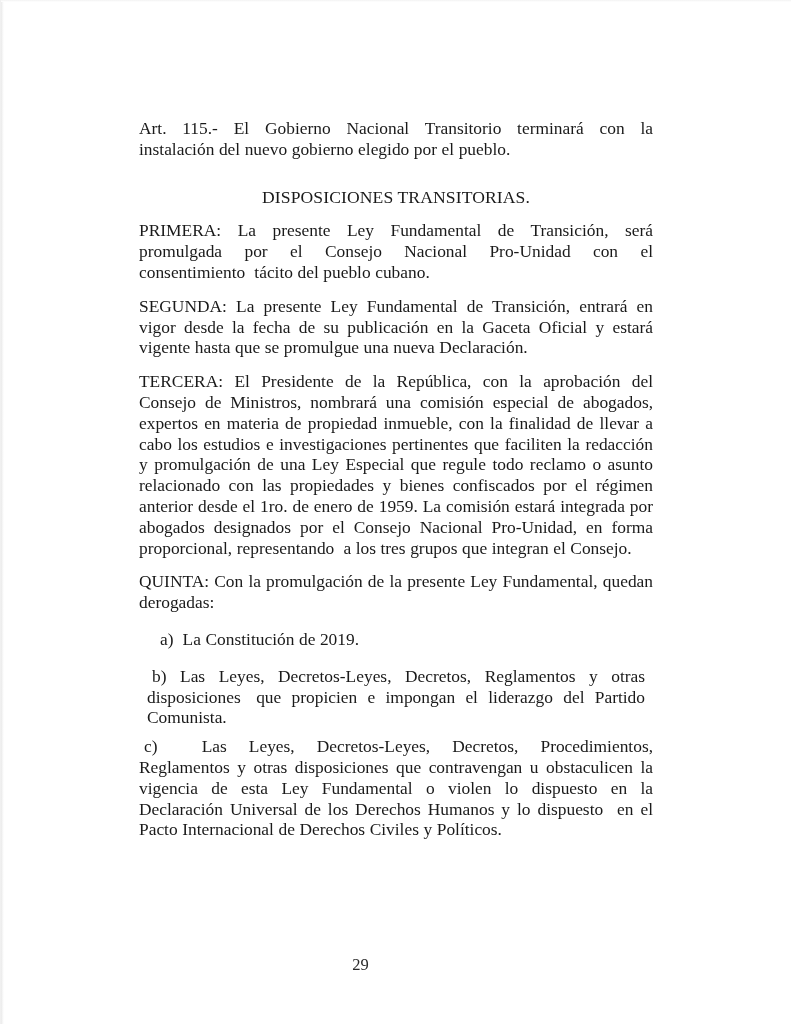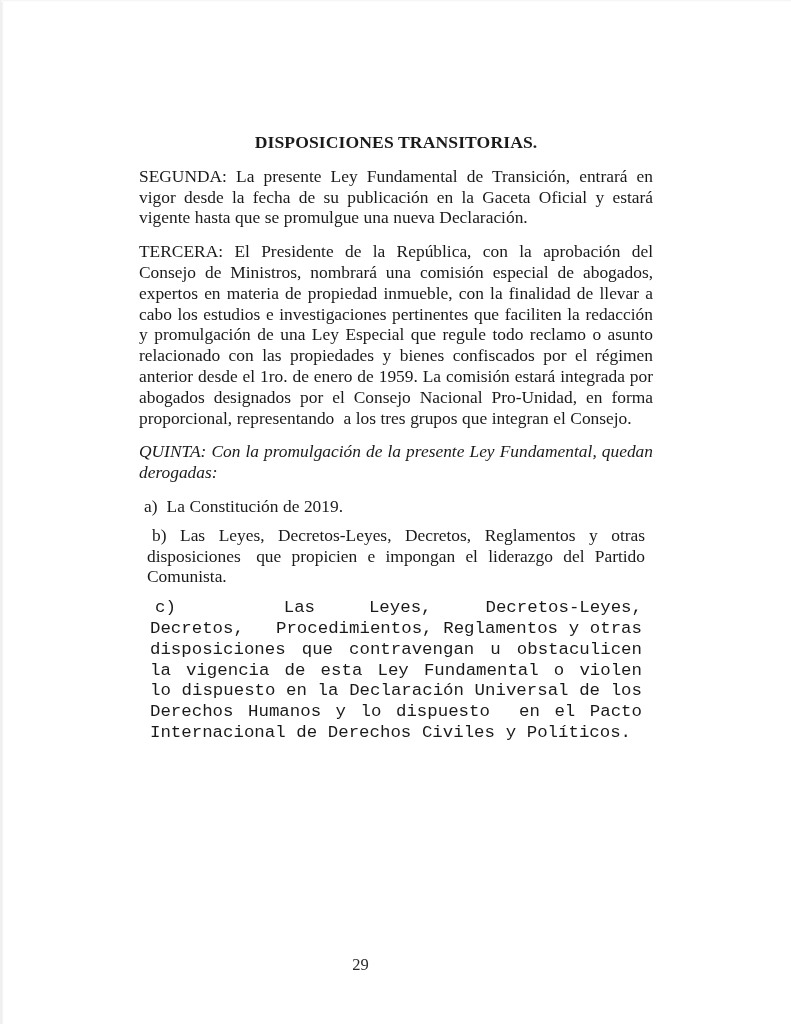--- a/index.html
+++ b/index.html
@@ -68,46 +68,44 @@
     margin-bottom: 0;
   }
 
   
 
   h2.section-heading {
     margin: 0 0 13px 0;
     padding-top: 14px;
     font-size: 17.6px;
     line-height: 20.8px;
-    font-weight: bold;
+    font-weight: normal;
     text-align: center;
     letter-spacing: 0.1px;
   }
 
   
   p.item {
-    margin: 0;
+    margin: 16px;
     text-indent: 5px;
   }
 
   p.item-tight {
     margin: 8px;
     text-indent: 5px;
   }
 
   
   p.item-c {
-    margin: 11px;
+    margin: 0;
     text-indent: 5px;
-    font-family: Liberation Mono, monospace;
   }
 
   .no-gap {
     margin-bottom: 0;
-    font-style: italic;
   }
 
   .page-number {
     position: absolute;
     left: 0;
     top: 955px;
     width: 719px;
     text-align: center;
     font-size: 16.5px;
     line-height: 20px;
@@ -117,23 +115,25 @@
 </head>
 <body>
 
 <div class="page">
 
   <div class="scan-edge-left"></div>
   <div class="scan-edge-top"></div>
 
   <div class="text-block">
 
+    <p class="para">Art.  115.-  El  Gobierno  Nacional  Transitorio  terminará  con  la instalación del nuevo gobierno elegido por el pueblo.</p>
 
     <h2 class="section-heading">DISPOSICIONES TRANSITORIAS.</h2>
 
+    <p class="para">PRIMERA:  La  presente  Ley  Fundamental  de  Transición,  será promulgada  por  el  Consejo  Nacional  Pro-Unidad  con  el consentimiento  tácito del pueblo cubano.</p>
 
     <p class="para">SEGUNDA: La presente Ley Fundamental de Transición, entrará en vigor desde la fecha de su publicación en la Gaceta Oficial y estará vigente hasta que se promulgue una nueva Declaración.</p>
 
     <p class="para">TERCERA: El Presidente de la República, con la aprobación del Consejo de Ministros, nombrará una comisión especial de abogados, expertos en materia de propiedad inmueble, con la finalidad de llevar a cabo los estudios e investigaciones pertinentes que faciliten la redacción y promulgación de una Ley Especial que regule todo reclamo o asunto relacionado con las propiedades y bienes confiscados por el régimen anterior desde el 1ro. de enero de 1959. La comisión estará integrada por abogados designados por el Consejo Nacional Pro-Unidad, en forma proporcional, representando  a los tres grupos que integran el Consejo.</p>
 
 
     <p class="para no-gap">QUINTA: Con la promulgación de la presente Ley Fundamental, quedan derogadas:</p>
 
     <p class="para item">a)  La Constitución de 2019.</p>
 

